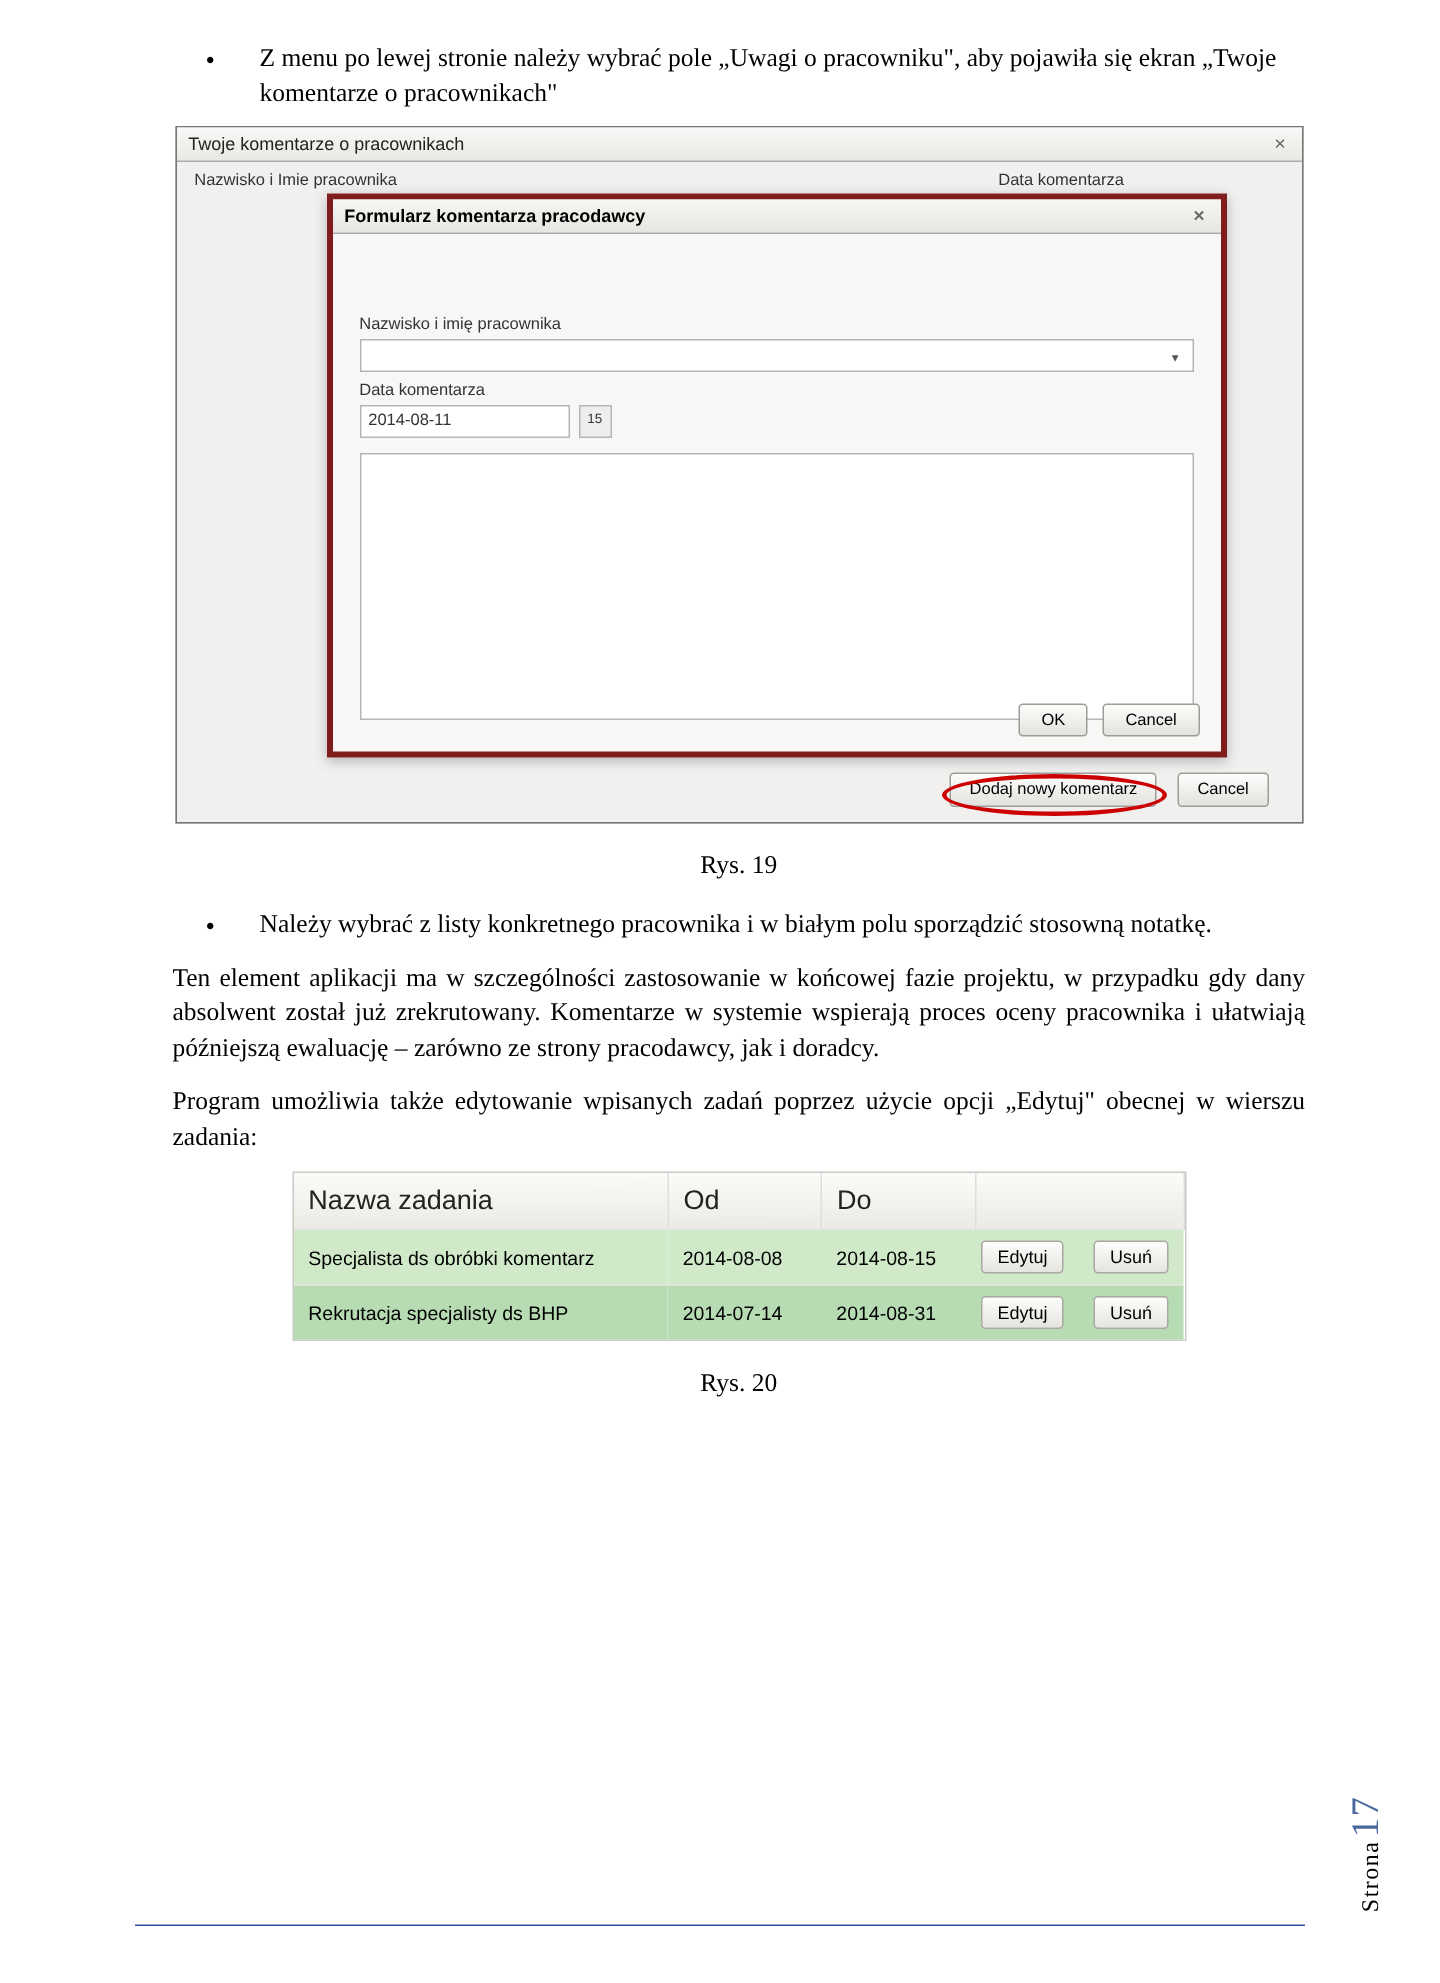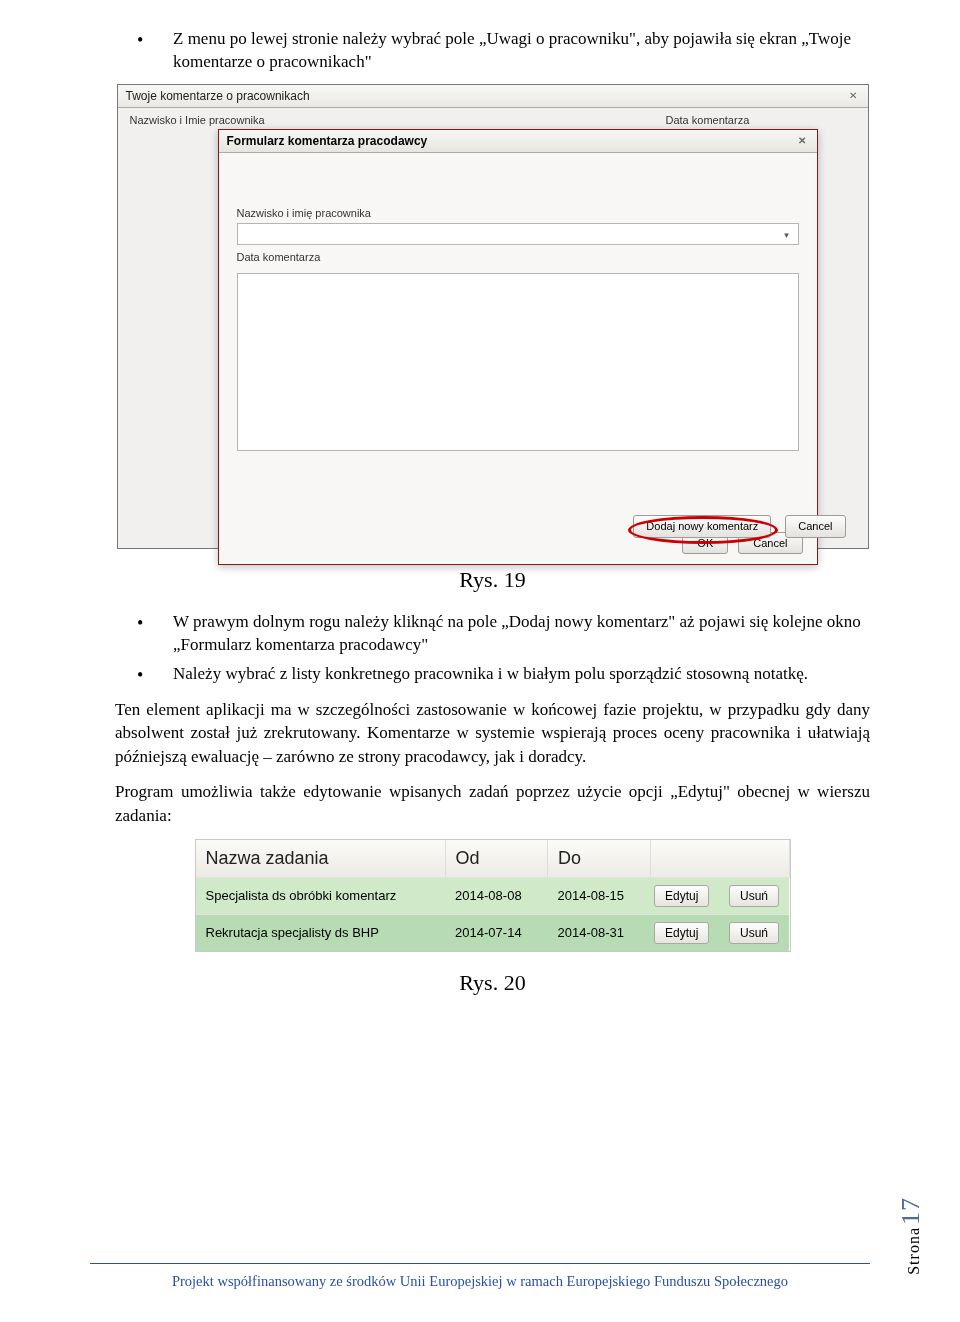--- a/index.html
+++ b/index.html
@@ -9,33 +9,33 @@
     font-family: "Times New Roman", serif;
     font-size: 17px;
     color: #000;
     background: #fff;
     position: relative;
     padding: 28px 90px 0 115px;
   }
   ul.doc-list { list-style: none; margin: 0 0 10px 40px; }
   ul.doc-list li { position: relative; padding-left: 18px; margin-bottom: 6px; line-height: 1.35; }
   ul.doc-list li::before { content: "•"; position: absolute; left: -18px; top:0; font-size: 18px; }
-  .fig-caption { text-align: center; margin: 18px 0; font-size: 22px; }
+  .fig-caption { text-align: center; margin: 18px 0; font-size: 17px; }
   p.body { text-align: justify; margin: 12px 0; line-height: 1.38; }
 
   
   .shot1 { width: 752px; height: 465px; margin: 10px auto; background:#7f7d79; position:relative; font-family: Arial, sans-serif; }
   .shot1 .outer-win { position:absolute; left:0; top:0; right:0; bottom:0; background:#f1f0ee; border:1px solid #777; }
   .shot1 .outer-title { background: linear-gradient(#f8f8f6,#e9e8e4); border-bottom:1px solid #aaa; padding:4px 8px; font-size:12px; font-weight:normal; color:#222; position:relative; }
   .shot1 .outer-title .x { position:absolute; right:10px; top:5px; font-size:10px; color:#666; }
   .shot1 .head-row { padding:6px 12px 4px; font-size:11px; color:#333; display:flex; }
   .shot1 .head-row .hc1 { flex:1; }
   .shot1 .head-row .hc2 { width:190px; }
 
-  .shot1 .inner-win { position:absolute; left:100px; top:44px; width:600px; height:436px; background:#f8f7f5; border:1px solid #7f1d1d; box-shadow:0 2px 8px rgba(0,0,0,.25);}
+  .shot1 .inner-win { position:absolute; left:100px; top:44px; width:600px; height:376px; background:#f8f7f5; border:4px solid #7f1d1d; box-shadow:0 2px 8px rgba(0,0,0,.25);}
   .shot1 .inner-title { background:linear-gradient(#f6f6f3,#e6e5e1); border-bottom:1px solid #aaa; padding:4px 8px; font-size:12px; font-weight:bold; position:relative;}
   .shot1 .inner-title .x { position:absolute; right:10px; top:5px; font-size:10px; color:#666;}
   .shot1 .form-body { padding:4px 18px; font-size:11px; color:#333;margin-top:44px; }
   .shot1 .label { margin:6px 0 4px; }
   .shot1 .select { width:100%; height:22px; background:#fff; border:1px solid #b5b5b5; position:relative; }
   .shot1 .select .arrow { position:absolute; right:4px; top:4px; width:14px; height:14px; font-size:9px; text-align:center; line-height:14px; color:#555;}
   .shot1 .date-row { display:flex; gap:6px; align-items:center; }
   .shot1 .date-input { width:140px; height:22px; background:#fff; border:1px solid #b5b5b5; font-size:11px; padding:3px 5px; }
   .shot1 .cal-icon { width:22px; height:22px; border:1px solid #b5b5b5; background:#eee; font-size:9px; text-align:center; line-height:12px; padding-top:2px;}
   .shot1 .textarea { width:100%; height:178px; background:#fff; border:1px solid #b5b5b5; margin-top:10px;}
@@ -88,40 +88,43 @@
       <div class="inner-title">
         <span>Formularz komentarza pracodawcy</span>
         <span class="x">✕</span>
       </div>
       <div class="form-body">
         <div class="label">Nazwisko i imię pracownika</div>
         <div class="select">
           <span class="arrow">▾</span>
         </div>
         <div class="label">Data komentarza</div>
+        <div class="date-row">
+          <div class="date-input">2014-08-11</div>
+          <div class="cal-icon">15</div>
+        </div>
         <div class="textarea"></div>
       </div>
       <div class="inner-buttons">
         <div class="btn">OK</div>
         <div class="btn">Cancel</div>
       </div>
     </div>
 
     <div class="outer-buttons">
       <div class="btn2 highlight">Dodaj nowy komentarz</div>
       <div class="btn2">Cancel</div>
     </div>
     <div class="ellipse"></div>
   </div>
 </div>
 
 <div class="fig-caption">Rys. 19</div>
 
 <ul class="doc-list">
-  <li>W prawym dolnym rogu należy kliknąć na pole „Dodaj nowy komentarz" aż pojawi się kolejne okno „Formularz komentarza pracodawcy"</li>
   <li>Należy wybrać z listy konkretnego pracownika i w białym polu sporządzić stosowną notatkę.</li>
 </ul>
 
 <p class="body">Ten element aplikacji ma w szczególności zastosowanie w końcowej fazie projektu, w przypadku gdy dany absolwent został już zrekrutowany. Komentarze w systemie wspierają proces oceny pracownika i ułatwiają późniejszą ewaluację – zarówno ze strony pracodawcy, jak i doradcy.</p>
 <p class="body">Program umożliwia także edytowanie wpisanych zadań poprzez użycie opcji „Edytuj" obecnej w wierszu zadania:</p>
 
 <div class="shot2">
   <table>
     <thead>
       <tr>
@@ -154,14 +157,13 @@
   </table>
 </div>
 
 <div class="fig-caption">Rys. 20</div>
 
 <div class="side-page">
   <span>Strona</span><span class="num">17</span>
 </div>
 
 <div class="footer">
-  <div>Projekt współfinansowany ze środków Unii Europejskiej w ramach Europejskiego Funduszu Społecznego</div>
 </div>
 
 </body></html>

